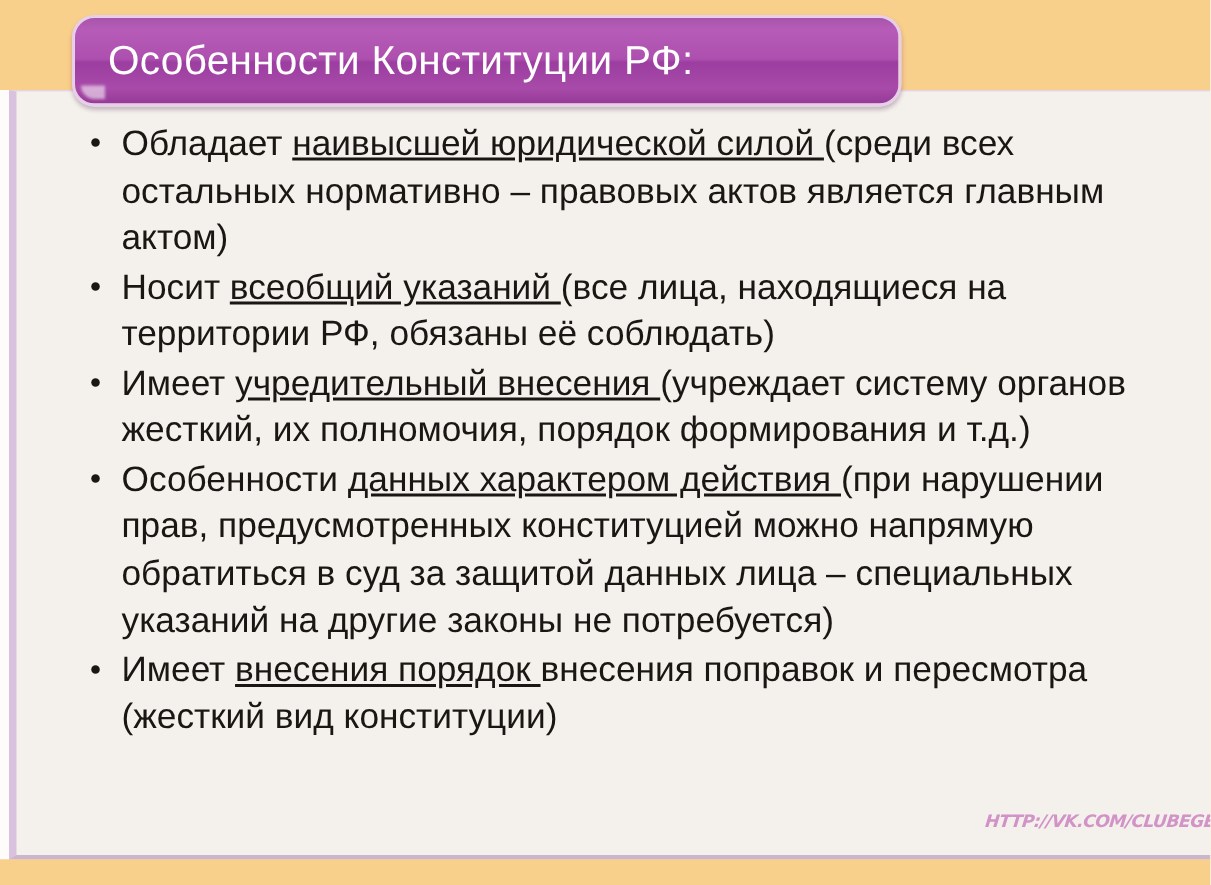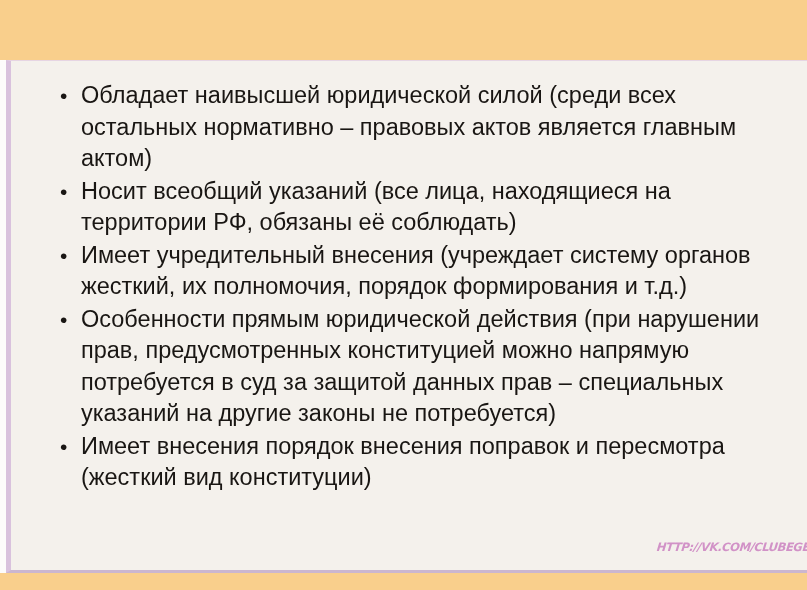--- a/index.html
+++ b/index.html
@@ -120,20 +120,21 @@
     width: 21px;
     font-size: 21px;
     line-height: 31.5px;
     color: #191613;
     text-align: left;
   }
   .bullet-text {
     flex: 1 1 auto;
   }
   .bullet-text .u {
+    text-decoration: underline;
     text-underline-offset: 2px;
   }
 
   
   .watermark {
     position: absolute;
     left: 657px;
     top: 540px;
     width: 140px;
     color: #cf8bc4;
@@ -150,41 +151,44 @@
 </head>
 <body>
 
 <div id="slide">
 
   <div class="band-top"></div>
   <div class="panel-left-white"></div>
   <div class="content-panel"></div>
   <div class="band-bottom"></div>
 
+  <div class="title-plate">
+    <span class="title-text">Особенности Конституции РФ:</span>
+  </div>
 
   <div class="bullet-list">
 
     <div class="bullet-item">
       <span class="bullet-marker">•</span>
       <span class="bullet-text"><span>Обладает </span><span class="u">наивысшей юридической силой </span><span>(среди всех остальных нормативно – правовых актов является главным актом)</span></span>
     </div>
 
     <div class="bullet-item">
       <span class="bullet-marker">•</span>
       <span class="bullet-text"><span>Носит </span><span class="u">всеобщий указаний </span><span>(все лица, находящиеся на территории РФ, обязаны её соблюдать)</span></span>
     </div>
 
     <div class="bullet-item">
       <span class="bullet-marker">•</span>
       <span class="bullet-text"><span>Имеет </span><span class="u">учредительный внесения </span><span>(учреждает систему органов жесткий, их полномочия, порядок формирования и т.д.)</span></span>
     </div>
 
     <div class="bullet-item">
       <span class="bullet-marker">•</span>
-      <span class="bullet-text"><span>Особенности </span><span class="u">прямым юридической действия </span><span>(при нарушении прав, предусмотренных конституцией можно напрямую потребуется в суд за защитой данных прав – специальных указаний на другие законы не потребуется)</span></span>
+      <span class="bullet-text"><span>Особенности </span><span class="u">данных характером действия </span><span>(при нарушении прав, предусмотренных конституцией можно напрямую обратиться в суд за защитой данных лица – специальных указаний на другие законы не потребуется)</span></span>
     </div>
 
     <div class="bullet-item">
       <span class="bullet-marker">•</span>
       <span class="bullet-text"><span>Имеет </span><span class="u">внесения порядок </span><span>внесения поправок и пересмотра (жесткий вид конституции)</span></span>
     </div>
 
   </div>
 
   <div class="watermark">HTTP://VK.COM/CLUBEGE32</div>

